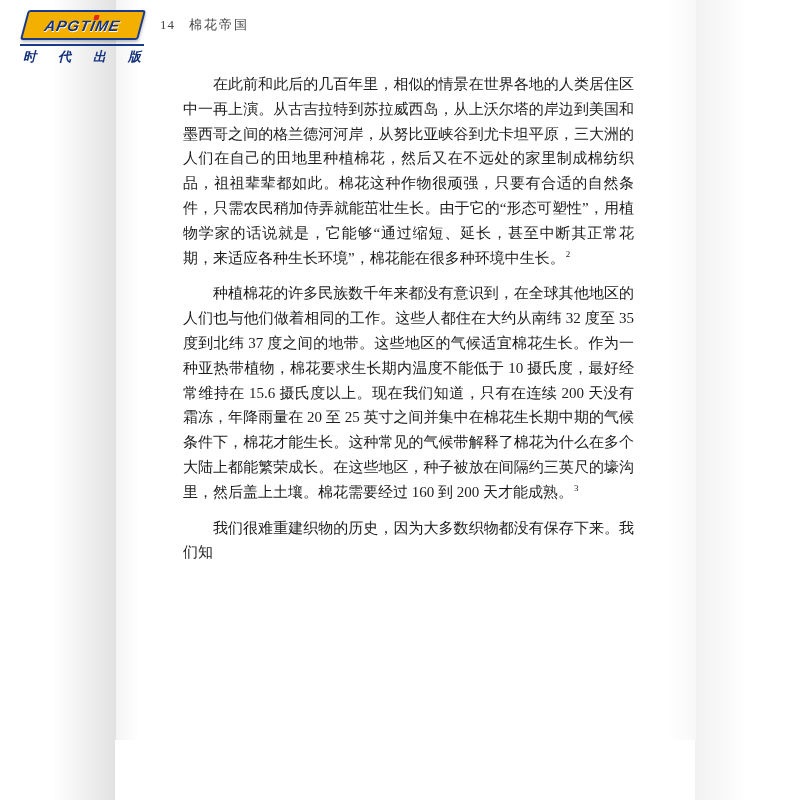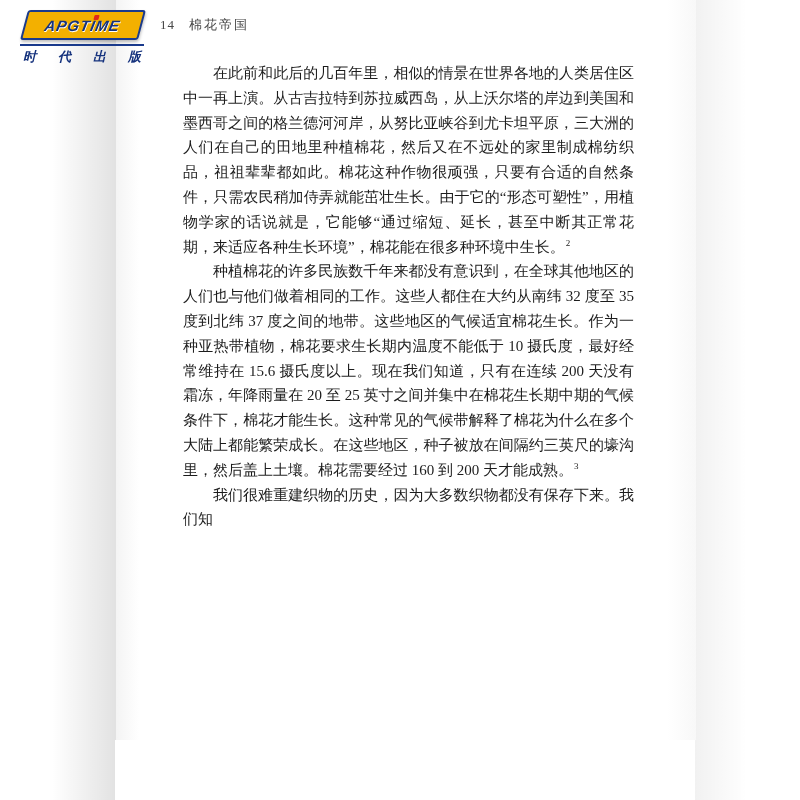--- a/index.html
+++ b/index.html
@@ -35,21 +35,21 @@
   }
   .page-header .pagenum { margin-right:14px; letter-spacing:1px; }
   .page-header .booktitle { letter-spacing:2px; }
 
   .page-body {
     position:absolute; left:67px; top:61px; width:451px;
     font-size:15px; line-height:24.8px; color:#1c1c1c;
     text-align:justify; text-justify:inter-ideograph;
   }
   .page-body p { margin:0; padding:0; }
-  .page-body p.indent { text-indent:2em; }
+  .page-body p.indent { text-indent:2em;margin-top:11px; }
   .page-body sup {
     font-size:9px; line-height:0; vertical-align:super; margin-left:1px;
   }
 
   
   .logo {
     position:absolute; left:20px; top:10px; width:124px;
     font-family:"Liberation Sans","DejaVu Sans",sans-serif;
   }
   .logo-box {

